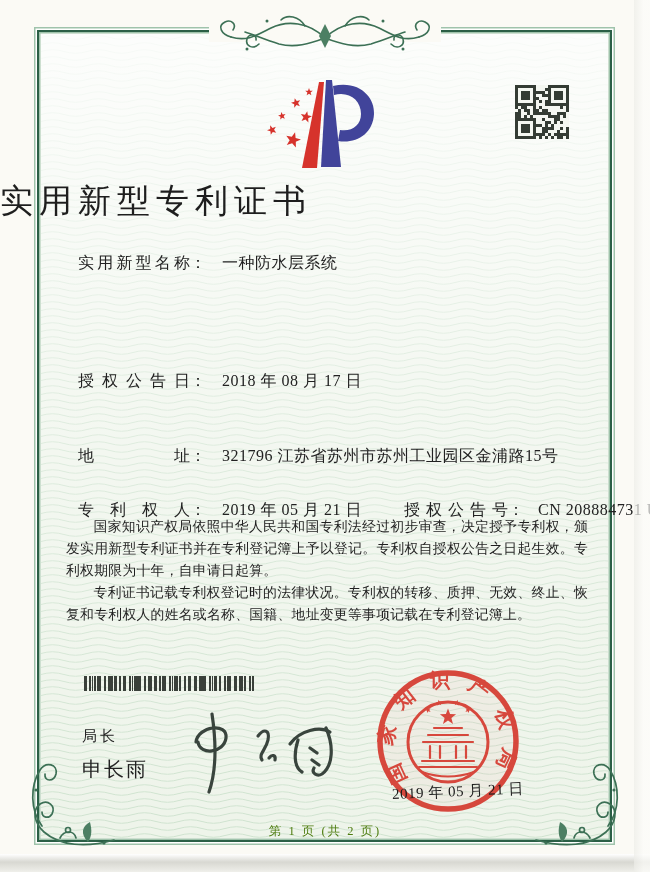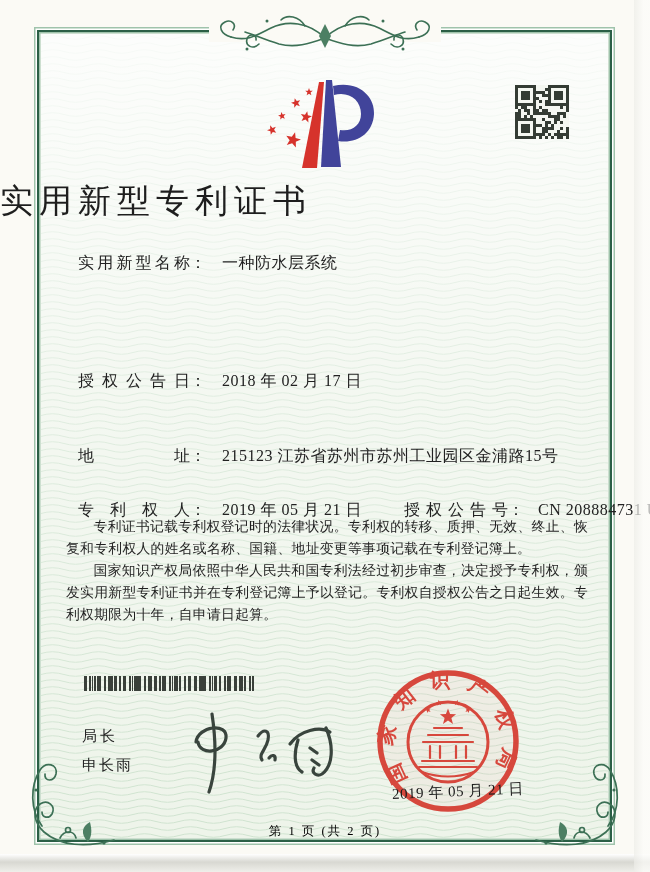--- a/index.html
+++ b/index.html
@@ -45,31 +45,31 @@
 
   
   .barcode{position:absolute;left:84px;top:676px;width:170px;height:15px;
      background-image:
        repeating-linear-gradient(90deg,#3a403a 0 2px,rgba(0,0,0,0) 2px 5px),
        repeating-linear-gradient(90deg,#3a403a 0 1px,rgba(0,0,0,0) 1px 8px),
        repeating-linear-gradient(90deg,#3a403a 0 3px,rgba(0,0,0,0) 3px 13px);}
 
   
   .commissioner-title{position:absolute;left:82px;top:727px;font-size:15px;letter-spacing:3px;color:#222;}
-  .commissioner-name{position:absolute;left:82px;top:756px;font-size:15px;letter-spacing:2px;color:#222;}
+  .commissioner-name{position:absolute;left:82px;top:756px;font-size:20px;letter-spacing:2px;color:#222;}
   .signature{position:absolute;left:172px;top:698px;width:180px;height:100px;}
 
   
   .seal{position:absolute;left:368px;top:660px;width:160px;height:164px;}
   .seal-date{position:absolute;left:392px;top:782px;width:140px;font-size:15px;
              color:#1c1c1c;letter-spacing:.5px;transform:rotate(-2.5deg);}
 
   
   .footer{position:absolute;left:0;top:823px;width:650px;text-align:center;
-          font-size:12.5px;letter-spacing:2px;color:#000000;}
+          font-size:12.5px;letter-spacing:2px;color:#4d7c0f;}
 </style>
 </head>
 <body>
 
 <div id="page">
 
   <svg class="waves-bg" viewBox="0 0 567 804" preserveAspectRatio="none">
     <defs>
       <pattern id="waves" patternUnits="userSpaceOnUse" width="46" height="7">
         <path d="M0,3.5 Q11.5,0 23,3.5 T46,3.5" fill="none" stroke="#cfe3cf" stroke-width="1"></path>
@@ -231,32 +231,32 @@
         </g>
     </g>
   </svg>
 
   <div class="title">实用新型专利证书</div>
 
   <div class="field-row r1">
     <span class="flabel">实用新型名称</span><span>：</span><span class="fvalue">一种防水层系统</span>
   </div>
   <div class="field-row r4">
-    <span class="flabel">授权公告日</span><span>：</span><span class="fvalue">2018 年 02 月 17 日</span>
+    <span class="flabel">授权公告日</span><span>：</span><span class="fvalue">2018 年 08 月 17 日</span>
   </div>
   <div class="field-row r6">
-    <span class="flabel">地址</span><span>：</span><span class="fvalue">215123 江苏省苏州市苏州工业园区金浦路15号</span>
+    <span class="flabel">地址</span><span>：</span><span class="fvalue">321796 江苏省苏州市苏州工业园区金浦路15号</span>
   </div>
   <div class="field-row r7">
     <span class="flabel">专利权人</span><span>：</span><span class="fvalue">2019 年 05 月 21 日</span><span class="pair2"></span><span class="flabel2">授权公告号</span><span>：</span><span class="fvalue2">CN 208884731 U</span>
   </div>
 
   <div class="body-text">
+    <p>国家知识产权局依照中华人民共和国专利法经过初步审查，决定授予专利权，颁发实用新型专利证书并在专利登记簿上予以登记。专利权自授权公告之日起生效。专利权期限为十年，自申请日起算。</p>
     <p>专利证书记载专利权登记时的法律状况。专利权的转移、质押、无效、终止、恢复和专利权人的姓名或名称、国籍、地址变更等事项记载在专利登记簿上。</p>
-    <p>国家知识产权局依照中华人民共和国专利法经过初步审查，决定授予专利权，颁发实用新型专利证书并在专利登记簿上予以登记。专利权自授权公告之日起生效。专利权期限为十年，自申请日起算。</p>
   </div>
 
   <div class="barcode"></div>
 
   <div class="commissioner-title">局长</div>
   <div class="commissioner-name">申长雨</div>
 
   <svg class="signature" viewBox="0 0 180 100">
     <g stroke="#39443d" stroke-width="3.2" fill="none" stroke-linecap="round" stroke-linejoin="round">
       <path d="M24,44 C26,28 56,24 54,40 C52,55 28,58 26,44"></path>

